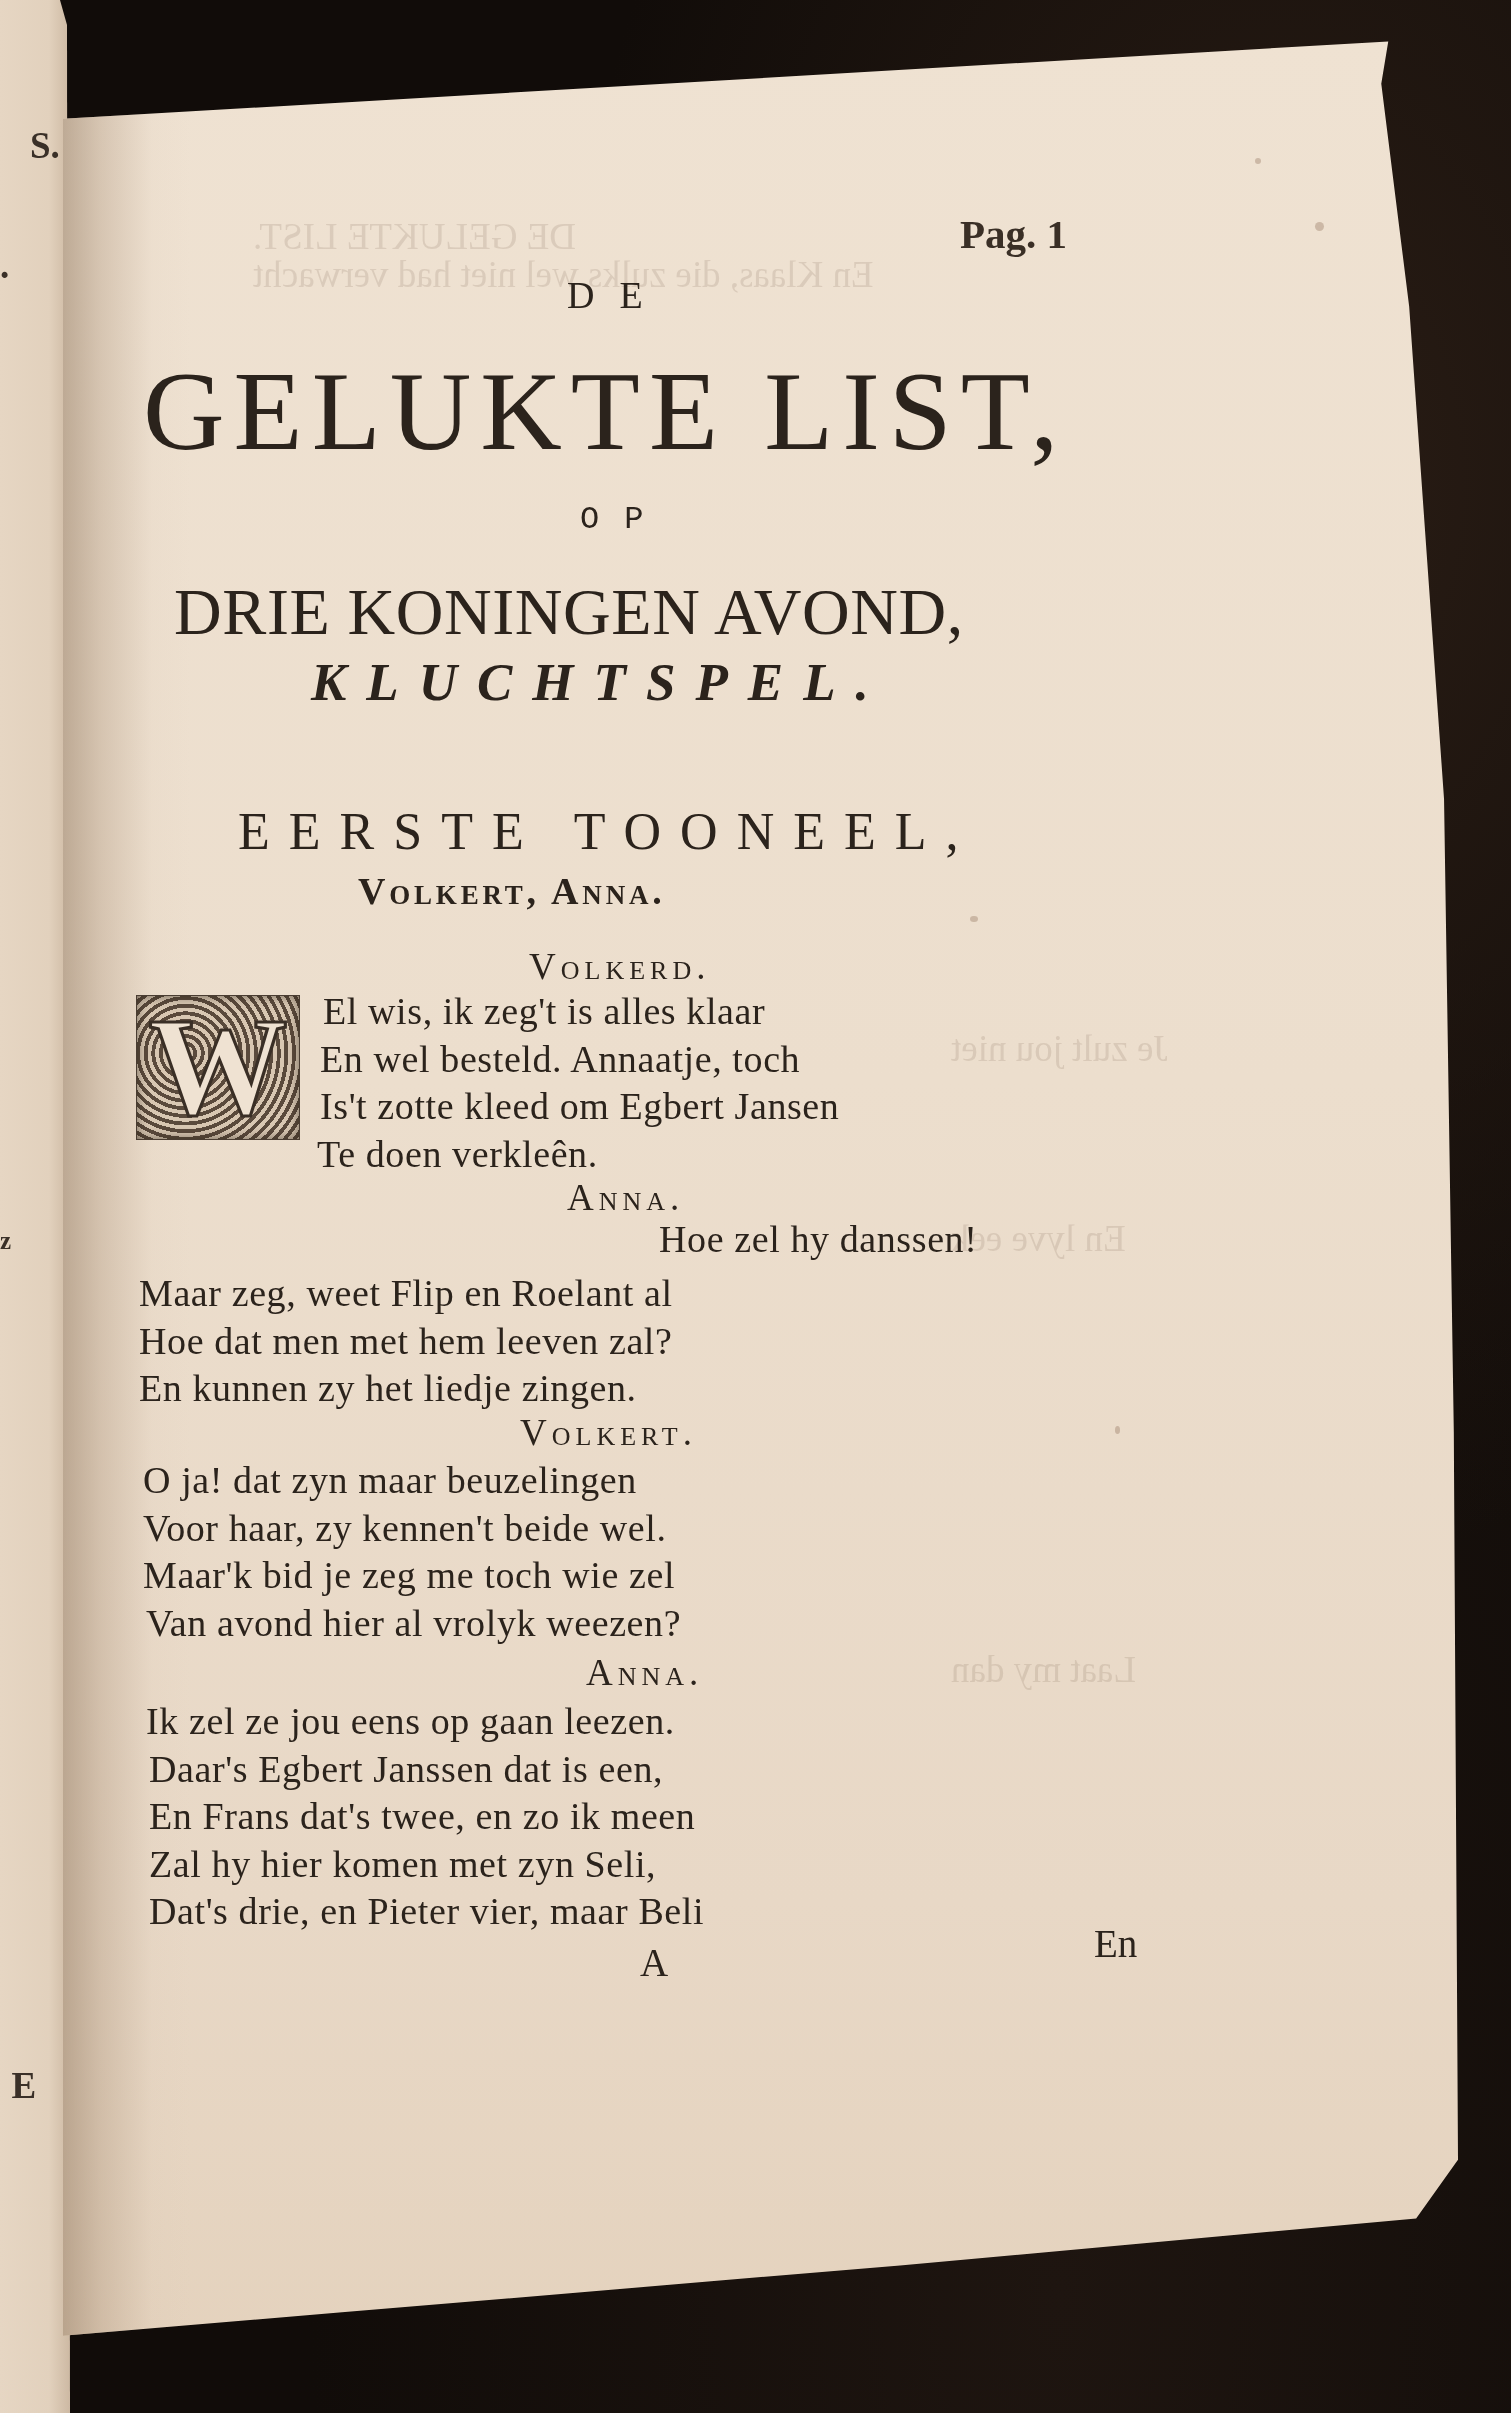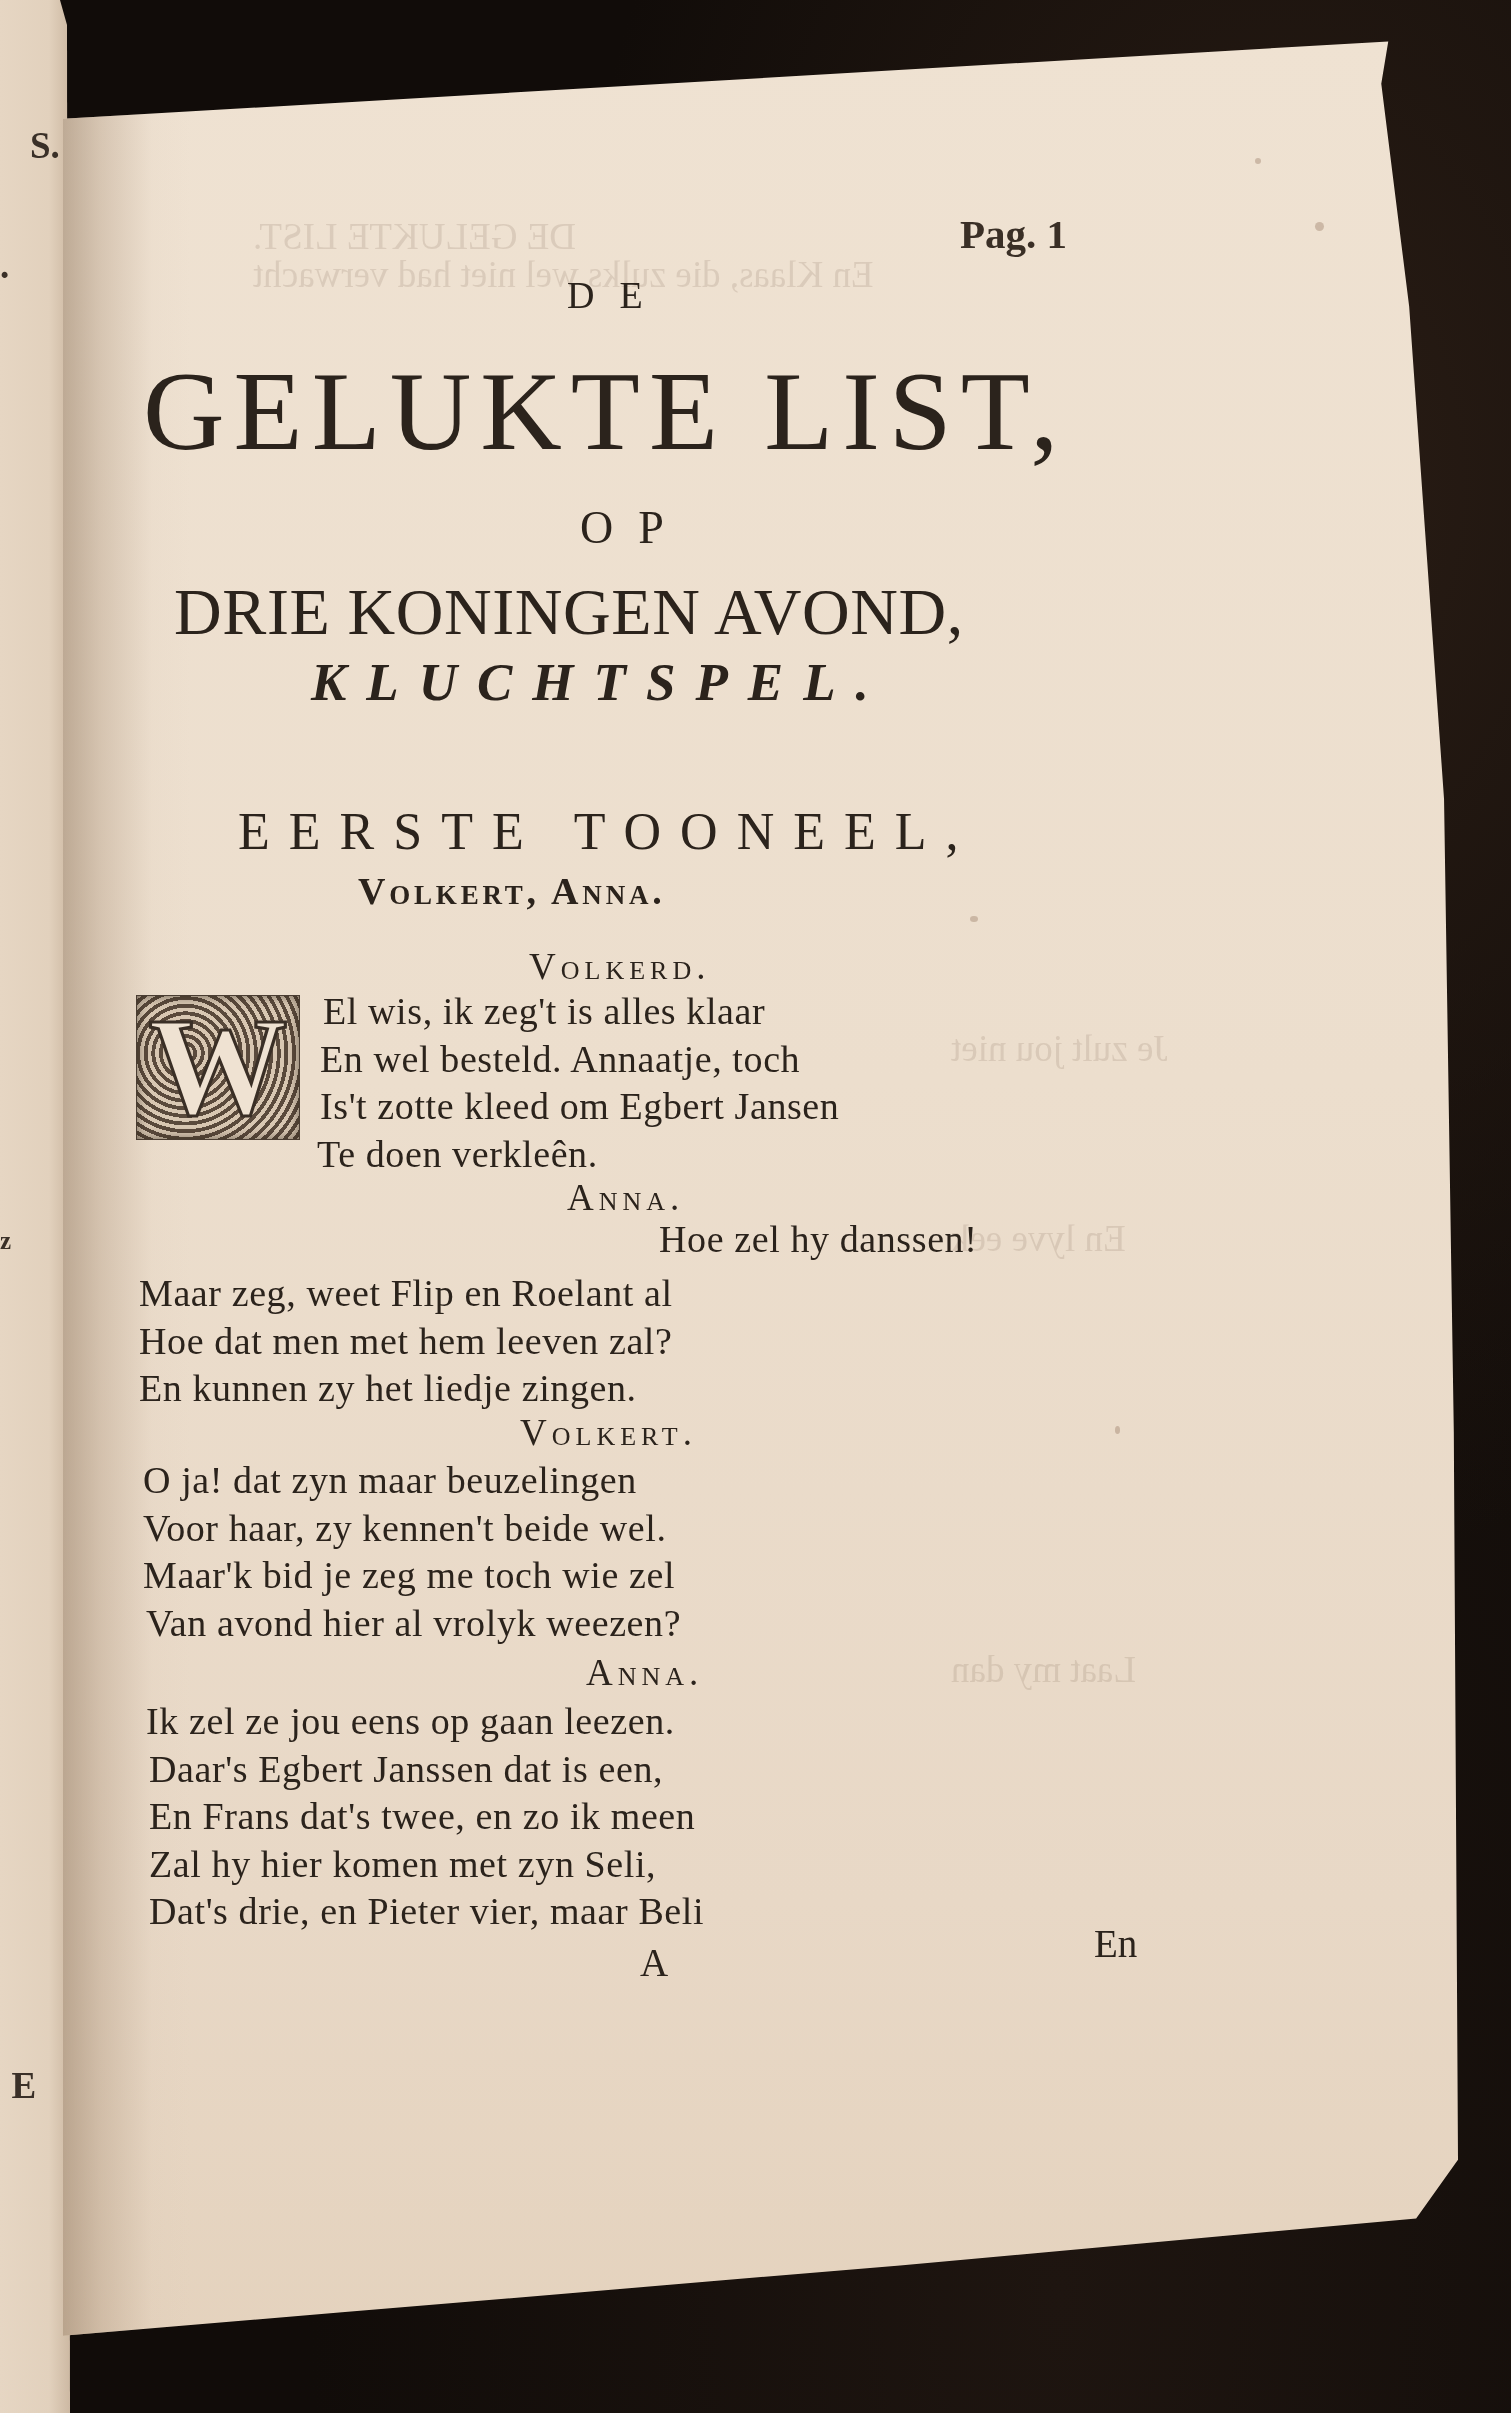--- a/index.html
+++ b/index.html
@@ -33,21 +33,21 @@
   }
   .stain { position:absolute; border-radius:50%; background:rgba(140,110,85,0.35); }
   .ghost {
     position:absolute; color:rgba(120,95,75,0.16); font-size:37px;
     transform:scaleX(-1); white-space:nowrap;
   }
   .t { position:absolute; white-space:nowrap; }
   .pagenum { left:960px; top:190px; font-size:41px; font-weight:bold; color:#3a2f26;margin-top:20px; }
   .title-de { left:567px; top:273px; font-size:38px; letter-spacing:25px; }
   .title-main { left:143px; top:346px; font-size:113px; letter-spacing:9px; }
-  .title-op { left:580px; top:501px; font-size:46px; letter-spacing:25px; }
+  .title-op { left:580px; top:501px; font-size:32px; letter-spacing:25px;font-family:Liberation Mono, monospace; }
   .title-sub { left:174px; top:574px; font-size:66px; letter-spacing:0.6px; }
   .title-genre { left:311px; top:652px; font-size:53px; font-style:italic; font-weight:bold; letter-spacing:20px; }
   .scene { left:238px; top:802px; font-size:52px; letter-spacing:19px; }
   .cast { left:358px; top:869px; font-size:38px; font-variant:small-caps; letter-spacing:3.8px;font-weight:bold; }
   .speaker { font-size:37px; font-variant:small-caps; letter-spacing:5px; }
   .verse { font-size:38px; letter-spacing:0.6px; }
   .dropcap {
     position:absolute; left:136px; top:995px; width:162px; height:143px;
     border:1.9px solid #4a3d32;
     background:

